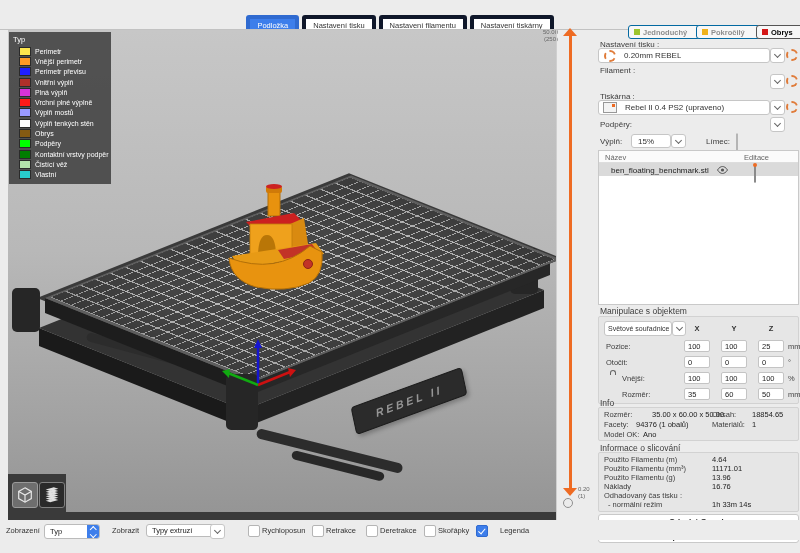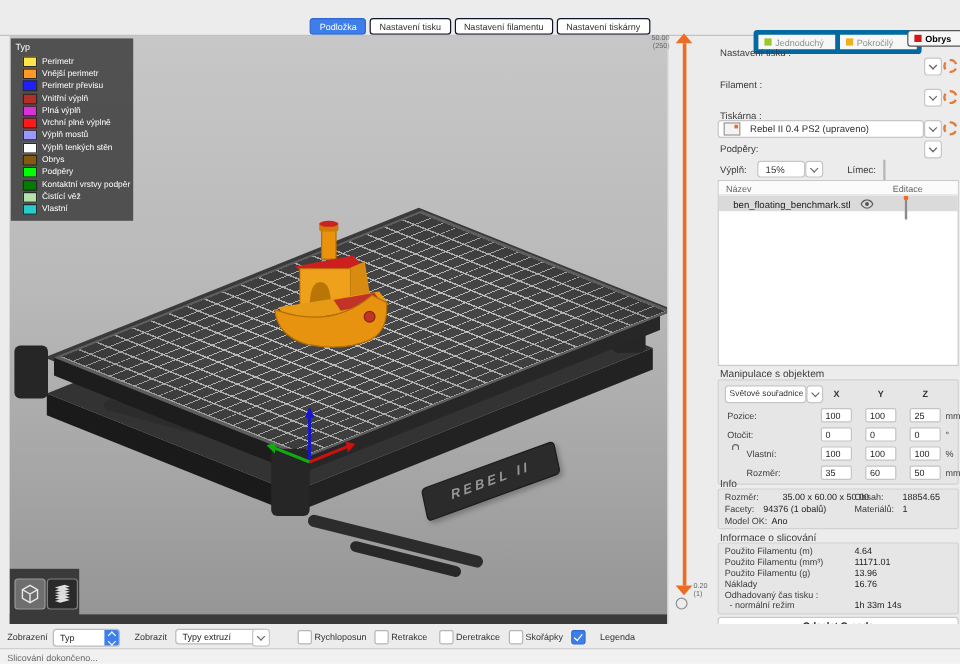--- a/index.html
+++ b/index.html
@@ -6,21 +6,21 @@
   body{width:800px;height:553px;overflow:hidden;font-family:"Liberation Sans","DejaVu Sans",sans-serif;
        -webkit-font-smoothing:antialiased;}
   .abs{position:absolute;}
   #app{position:relative;width:800px;height:553px;background:#ececec;overflow:hidden;}
 
   
   #titlebar{left:0;top:0;width:800px;height:14px;background:linear-gradient(#efefef,#e3e3e3);}
   .tl{top:4px;width:7px;height:7px;border-radius:50%;}
   #title{left:0;top:3px;width:800px;text-align:center;font-size:7.5px;color:#4a4a4a;}
   #tabbar{left:0;top:14px;width:800px;height:16px;display:flex;justify-content:center;gap:3px;}
-  .tab{height:12px;margin-top:1px;padding:0 7px;border-radius:3px;background:#ffffff;border:1px solid #0f172a;
+  .tab{height:12px;margin-top:1px;padding:0 7px;border-radius:3px;background:#ffffff;border:4px solid #0f172a;
        font-size:7.5px;color:#333;display:flex;align-items:center;}
   .tab.active{background:#3d7eeb;border-color:#2f6ad0;color:#fff;}
   #headsep{left:0;top:29px;width:800px;height:1px;background:#c2c2c2;}
 
   
   #viewport{left:8px;top:30px;width:548px;height:490px;overflow:hidden;
             background:linear-gradient(180deg,#c7c7c7 0%,#b8b8b8 45%,#a2a2a2 80%,#949494 100%);}
   .scene-el{position:absolute;transform-origin:0 0;}
   #bed-rim{width:104px;height:104px;transform:matrix(3.0,-1.2,2.05,0.82,29,268);background:#3a3a3a;}
   #lower-deck{width:100px;height:100px;transform:matrix(3.0,-1.2,2.05,0.82,31,298);background:#333333;}
@@ -58,22 +58,22 @@
   
   .slider-lab{font-size:6px;color:#666;line-height:7px;}
   #slider-line{left:569px;top:36px;width:2.5px;height:452px;background:#ee6b23;}
   .sl-arrow{left:563px;width:0;height:0;border-left:7px solid transparent;border-right:7px solid transparent;}
   #sl-top{top:28px;border-bottom:8px solid #ee6b23;}
   #sl-bot{top:488px;border-top:8px solid #ee6b23;}
   #sl-circle{left:563px;top:498px;width:8px;height:8px;border:1.5px solid #8f8f8f;border-radius:50%;background:#ececec;}
 
   
   #sidebar-sep{left:556px;top:30px;width:1px;height:510px;background:#cfcfcf;}
-  .mode-btn{top:25px;height:12px;border-radius:3px;background:#f7f7f7;border:4px solid #0369a1;
-            display:flex;align-items:center;gap:3px;padding:0 5px;font-size:7.5px;color:#8e8e8e;}
+  .mode-btn{top:25px;height:12px;border-radius:3px;background:#f7f7f7;border:1px solid #0369a1;
+            display:flex;align-items:center;gap:3px;padding:0 5px;font-size:7.5px;color:#8e8e8e;font-weight:bold;}
   .mode-sq{width:6px;height:6px;flex:none;}
   .mode-btn.selected{border:1.5px solid #555;color:#000;font-weight:bold;}
   .lbl{font-size:8px;color:#3c3c3c;}
   .combo{background:#fff;border:1px solid #c6c6c6;border-radius:3px;display:flex;align-items:center;font-size:8px;color:#333;}
   .dropbtn{background:#fff;border:1px solid #c6c6c6;border-radius:3px;display:flex;align-items:center;justify-content:center;}
   .chev{width:4px;height:4px;border-right:1.2px solid #666;border-bottom:1.2px solid #666;transform:rotate(45deg);margin-top:-2px;}
   .gear{width:8px;height:8px;border:2px dashed #e07b39;border-radius:50%;}
   .gearbtn{display:flex;align-items:center;justify-content:center;}
   .swatch-filament{width:13px;height:10px;border:1px solid #9a9a9a;
      background:linear-gradient(90deg,#8f8c1e 0 60%,#c437c4 60% 100%);margin:0 0 0 4px;flex:none;}
@@ -291,20 +291,24 @@
     <span class="mode-sq" style="background:#efb11a;"></span>
     <span>Pokročilý</span>
   </div>
   <div class="abs mode-btn selected" style="left:756px;width:40px;">
     <span class="mode-sq" style="background:#d41616;"></span>
     <span>Obrys</span>
   </div>
 
   
   <div class="abs lbl" style="left:600px;top:40px;">Nastavení tisku :</div>
+  <div class="abs combo" style="left:598px;top:48px;width:170px;height:13px;">
+    <span class="gear" style="margin-left:5px;flex:none;"></span>
+    <span class="ctext ind">0.20mm REBEL</span>
+  </div>
   <div class="abs dropbtn" style="left:770px;top:48px;width:13px;height:13px;">
       <span class="chev"></span>
     </div>
   <div class="abs gearbtn" style="left:786px;top:49px;width:12px;height:12px;">
       <span class="gear"></span>
     </div>
 
   
   <div class="abs lbl" style="left:600px;top:66px;">Filament :</div>
   <div class="abs dropbtn" style="left:770px;top:74px;width:13px;height:13px;">
@@ -378,21 +382,21 @@
   <input class="minput" style="left: 758px; top: 340px;" value="25">
   <span class="abs unit" style="left:788px;top:342px;">mm</span>
 
   <div class="abs rowlbl" style="left:606px;top:358px;">Otočit:</div>
   <input class="minput" style="left: 684px; top: 356px;" value="0">
   <input class="minput" style="left: 721px; top: 356px;" value="0">
   <input class="minput" style="left: 758px; top: 356px;" value="0">
   <span class="abs unit" style="left:788px;top:358px;">°</span>
 
   <span class="abs lock" style="left:607px;top:374px;"></span>
-  <div class="abs rowlbl" style="left:622px;top:374px;">Vlastní:</div>
+  <div class="abs rowlbl" style="left:622px;top:374px;">Vnější:</div>
   <input class="minput" style="left: 684px; top: 372px;" value="100">
   <input class="minput" style="left: 721px; top: 372px;" value="100">
   <input class="minput" style="left: 758px; top: 372px;" value="100">
   <span class="abs unit" style="left:788px;top:374px;">%</span>
 
   <div class="abs rowlbl" style="left:622px;top:390px;">Rozměr:</div>
   <input class="minput" style="left: 684px; top: 388px;" value="35">
   <input class="minput" style="left: 721px; top: 388px;" value="60">
   <input class="minput" style="left: 758px; top: 388px;" value="50">
   <span class="abs unit" style="left:788px;top:390px;">mm</span>
@@ -454,17 +458,14 @@
     <span class="tb-cblbl" style="left:326px;">Retrakce</span>
     <span class="cb tb-cb" style="left:366px;"></span>
     <span class="tb-cblbl" style="left:380px;">Deretrakce</span>
     <span class="cb tb-cb" style="left:424px;"></span>
     <span class="tb-cblbl" style="left:438px;">Skořápky</span>
     <span class="cb tb-cb checked" style="left:476px;"></span>
     <span class="tb-cblbl" style="left:490px;padding-left:10px;">Legenda</span>
   </div>
 
   
-  <div class="abs" id="statusbar">
-    <span id="status-text">Slicování dokončeno...</span>
-  </div>
 
 </div>
 
 </body></html>

